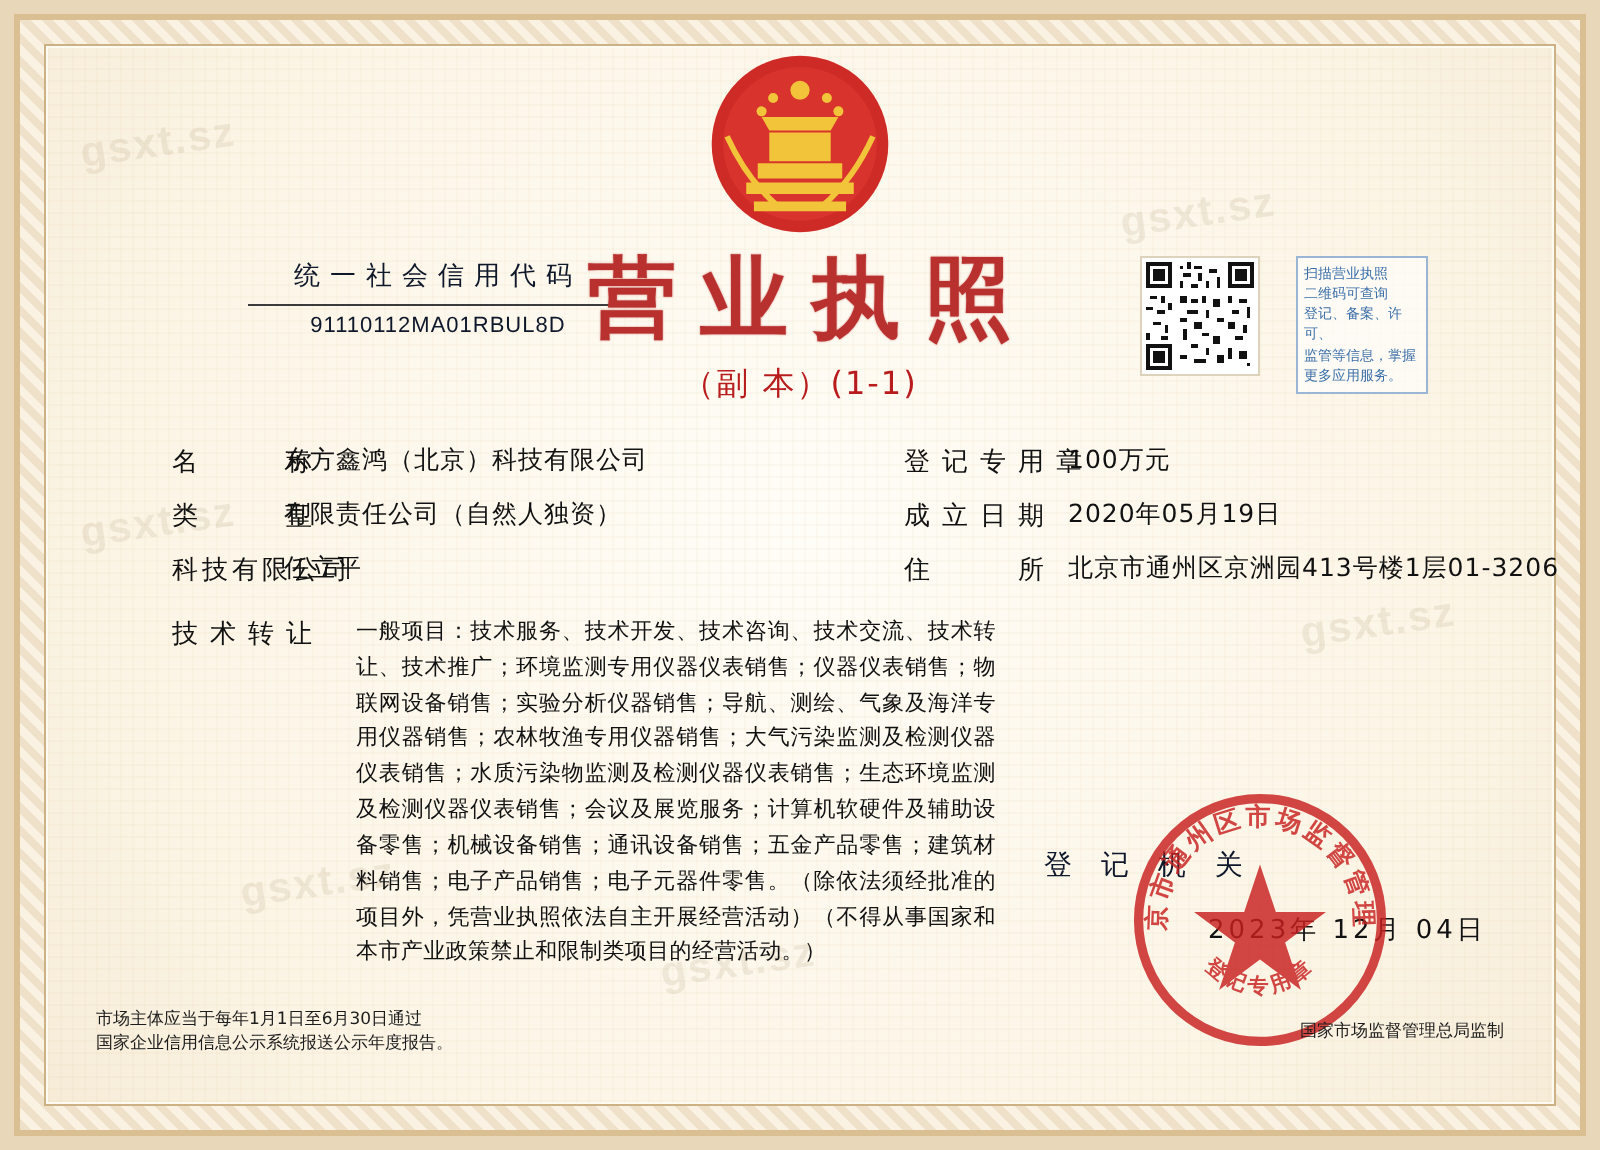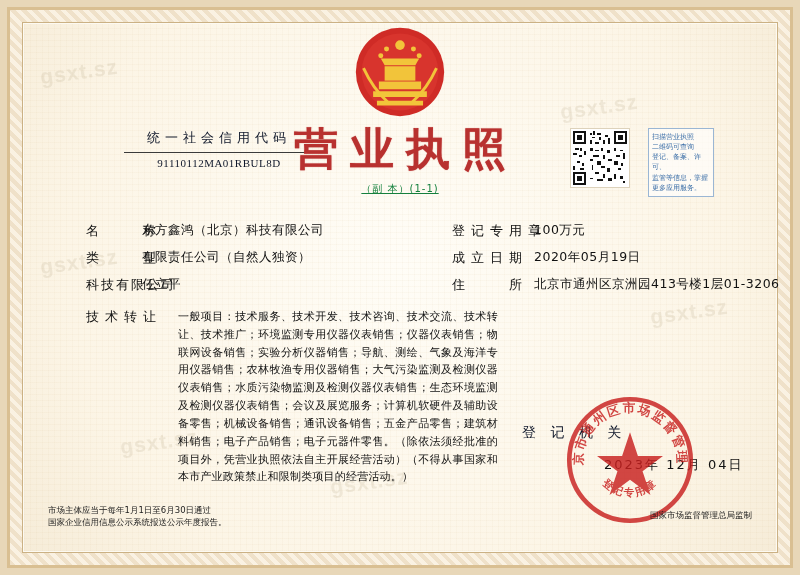--- a/index.html
+++ b/index.html
@@ -90,21 +90,21 @@
     font-family: "DejaVu Sans", sans-serif;
     white-space: nowrap;
   }
   .credit-code .cc-rule {
     margin: 5px auto 4px;
     width: 190px;
     border-bottom: 1px solid #3b3b3b;
   }
   .credit-code .cc-value {
     font-size: 11px;
-    font-family: Liberation Serif, serif;
+    font-family: Liberation Sans, sans-serif;
     letter-spacing: .5px;
   }
   
   .title {
     position: absolute;
     left: 50%;
     top: 96px;
     transform: translateX(-50%);
     font-family: "DejaVu Sans", sans-serif;
     font-size: 44px;
@@ -113,26 +113,25 @@
     color: #b8312f;
     text-shadow: 0 0 1px rgba(184,49,47,.7);
     white-space: nowrap;
     padding-left: 12px;
   }
   .subtitle {
     position: absolute;
     left: 50%;
     top: 158px;
     transform: translateX(-50%);
-    font-size: 10px;
-    color: #15803d;
+    font-size: 16px;
+    color: #b91c1c;
     font-family: "DejaVu Sans", sans-serif;
     letter-spacing: 1px;
     white-space: nowrap;
-    text-decoration: underline;
   }
   
   .qr-box {
     position: absolute;
     right: 146px;
     top: 104px;
     width: 54px;
     height: 54px;
     background: #fff;
     padding: 2px;

